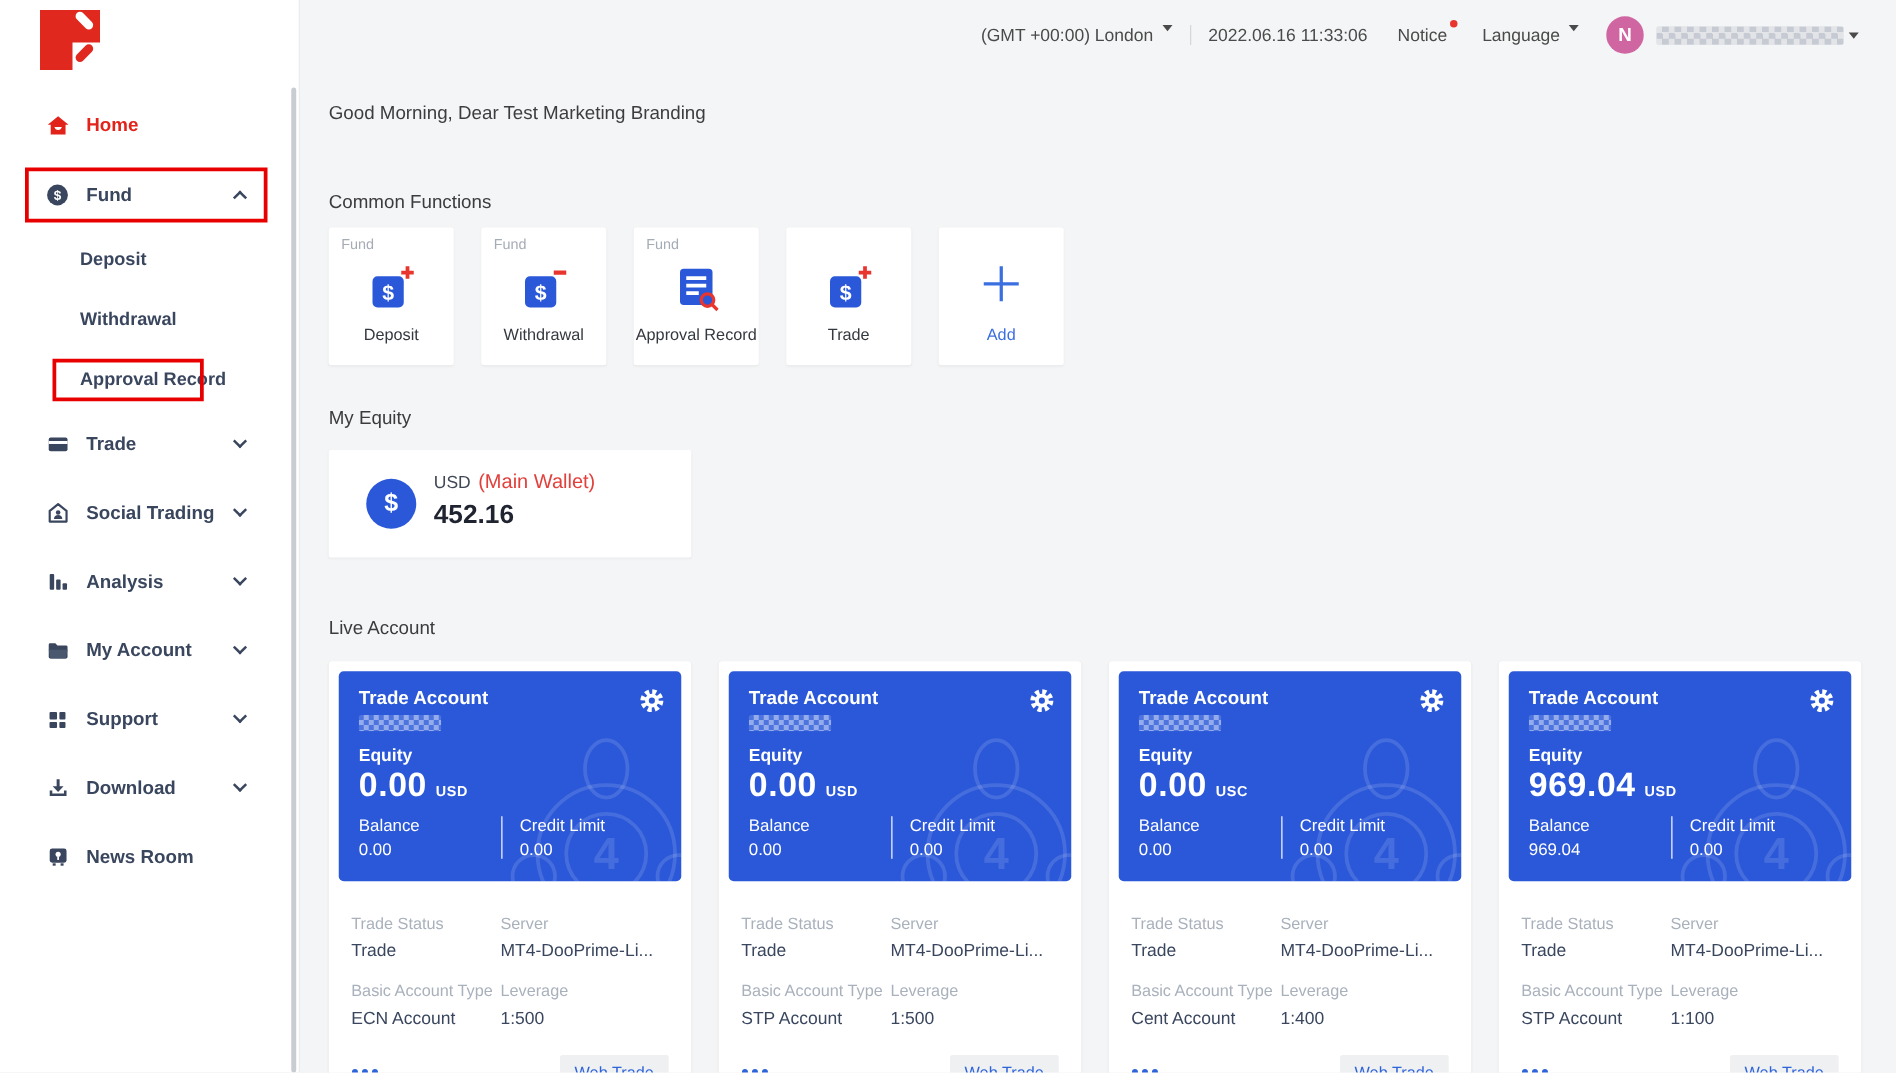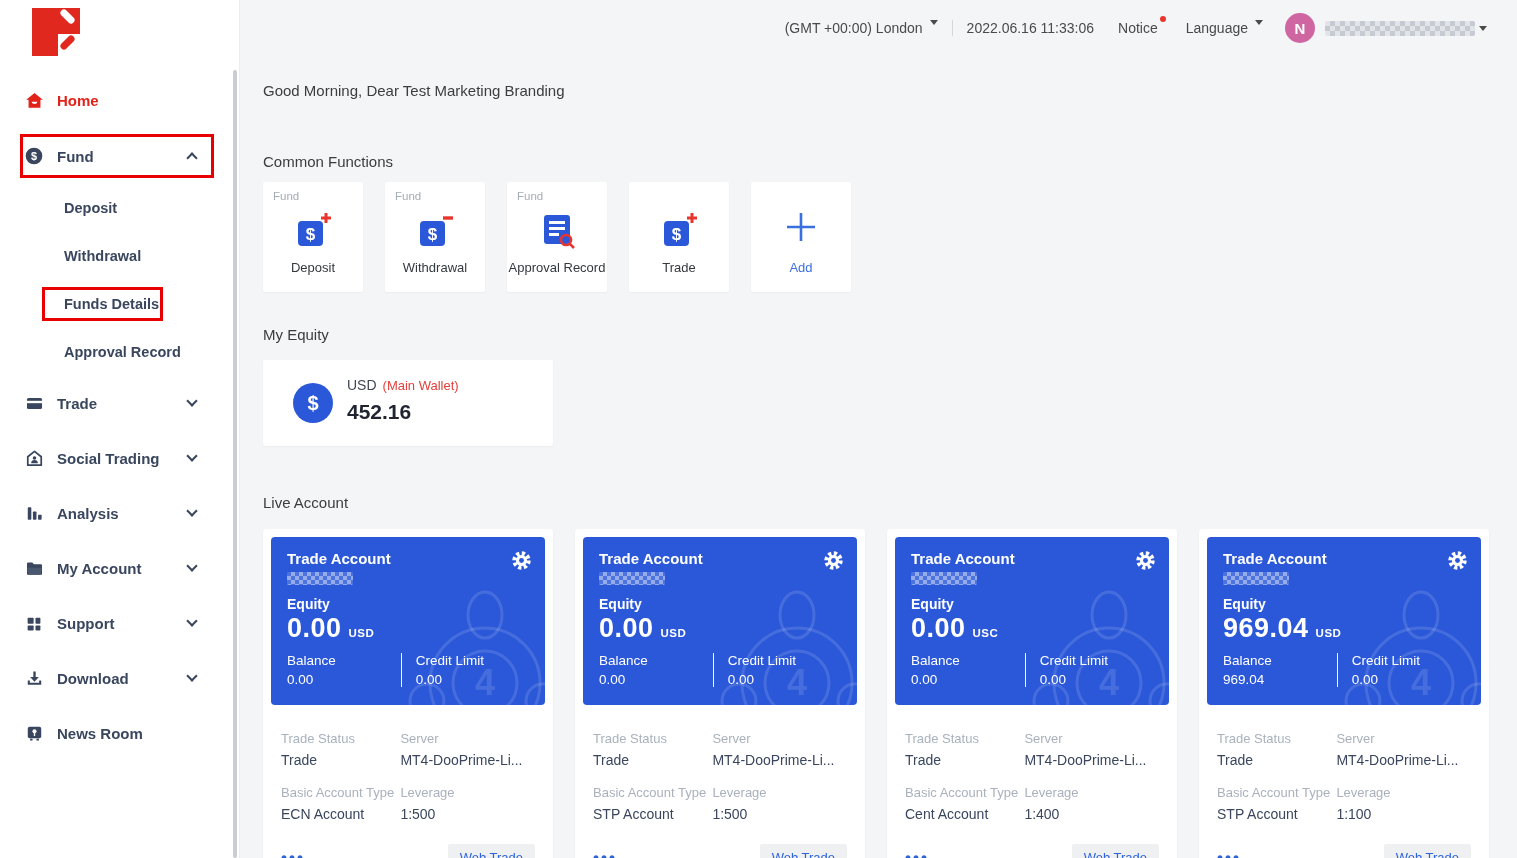--- a/index.html
+++ b/index.html
@@ -17,21 +17,21 @@
     background:#ffffff; border-right:1px solid #ececee; z-index:5;
   }
   .logo { position:absolute; left:32px; top:8px; width:48px; height:48px; }
   .side-scrollthumb {
     position:absolute; left:233px; top:70px; width:4px; height:788px;
     background:#c9cdd3; border-radius:2px; z-index:6;
   }
   .menu { position:absolute; left:0; top:72px; width:240px; }
   .side-item, .sub-item {
     display:flex; align-items:center; position:relative;
-    padding-left:24px; cursor:pointer;
+    padding-left:36px; cursor:pointer;
   }
   .side-item { height:56px; }
   .side-item.h55 { height:55px; }
   .sub-item { height:48px; padding-left:64px; }
   .side-item .ico { width:20px; height:20px; display:flex; align-items:center; justify-content:center; }
   .side-item .lbl { margin-left:13px; font-size:15px; font-weight:700; color:#39465e; }
   .side-item.active .lbl { color:#e2231a; }
   .sub-item .lbl { font-size:14.5px; font-weight:700; color:#39465e; }
   .chev {
     position:absolute; right:44px; width:8px; height:8px;
@@ -93,21 +93,21 @@
   .wallet-card {
     position:absolute; left:263px; top:360px; width:290px; height:86px;
     background:#fff; border-radius:2px; box-shadow:0 1px 2px rgba(0,0,0,.04); cursor:pointer;
   }
   .wallet-circle {
     position:absolute; left:30px; top:23px; width:40px; height:40px; border-radius:50%;
     background:#2b58d8; color:#fff; font-size:20px; font-weight:700;
     display:flex; align-items:center; justify-content:center;
   }
   .wallet-cur-row { position:absolute; left:84px; top:17px; font-size:14px; color:#3f4654; }
-  .wallet-tag { font-size:13px; color:#e2403c; margin-left:6px; }
+  .wallet-tag { font-size:16px; color:#e2403c; margin-left:6px; }
   .wallet-amt { position:absolute; left:84px; top:40px; font-size:21px; font-weight:600; color:#1f2430; }
 
   
   .live-row { position:absolute; left:263px; top:529px; display:flex; gap:22px; }
   .live-card {
     width:290px; height:340px; background:#fff; border-radius:3px;
     box-shadow:0 1px 2px rgba(0,0,0,.05); position:relative;
   }
   .blue-card {
     position:absolute; left:8px; top:8px; right:8px; height:168px;
@@ -178,23 +178,20 @@
       <span class="chev up"></span>
     </div>
 
     <div class="sub-item">
       <span class="lbl">Deposit</span>
     </div>
     <div class="sub-item">
       <span class="lbl">Withdrawal</span>
     </div>
     <div class="sub-item">
-      <span class="lbl">Funds Details</span>
-    </div>
-    <div class="sub-item">
       <span class="lbl">Approval Record</span>
     </div>
 
     <div class="side-item h55">
       <span class="ico">
         <svg width="19" height="19" viewBox="0 0 24 24">
             <rect x="2.5" y="5" width="19" height="14" rx="2" fill="#39465e"></rect>
             <rect x="2.5" y="8.6" width="19" height="3" fill="#fff"></rect>
           </svg>
       </span>

